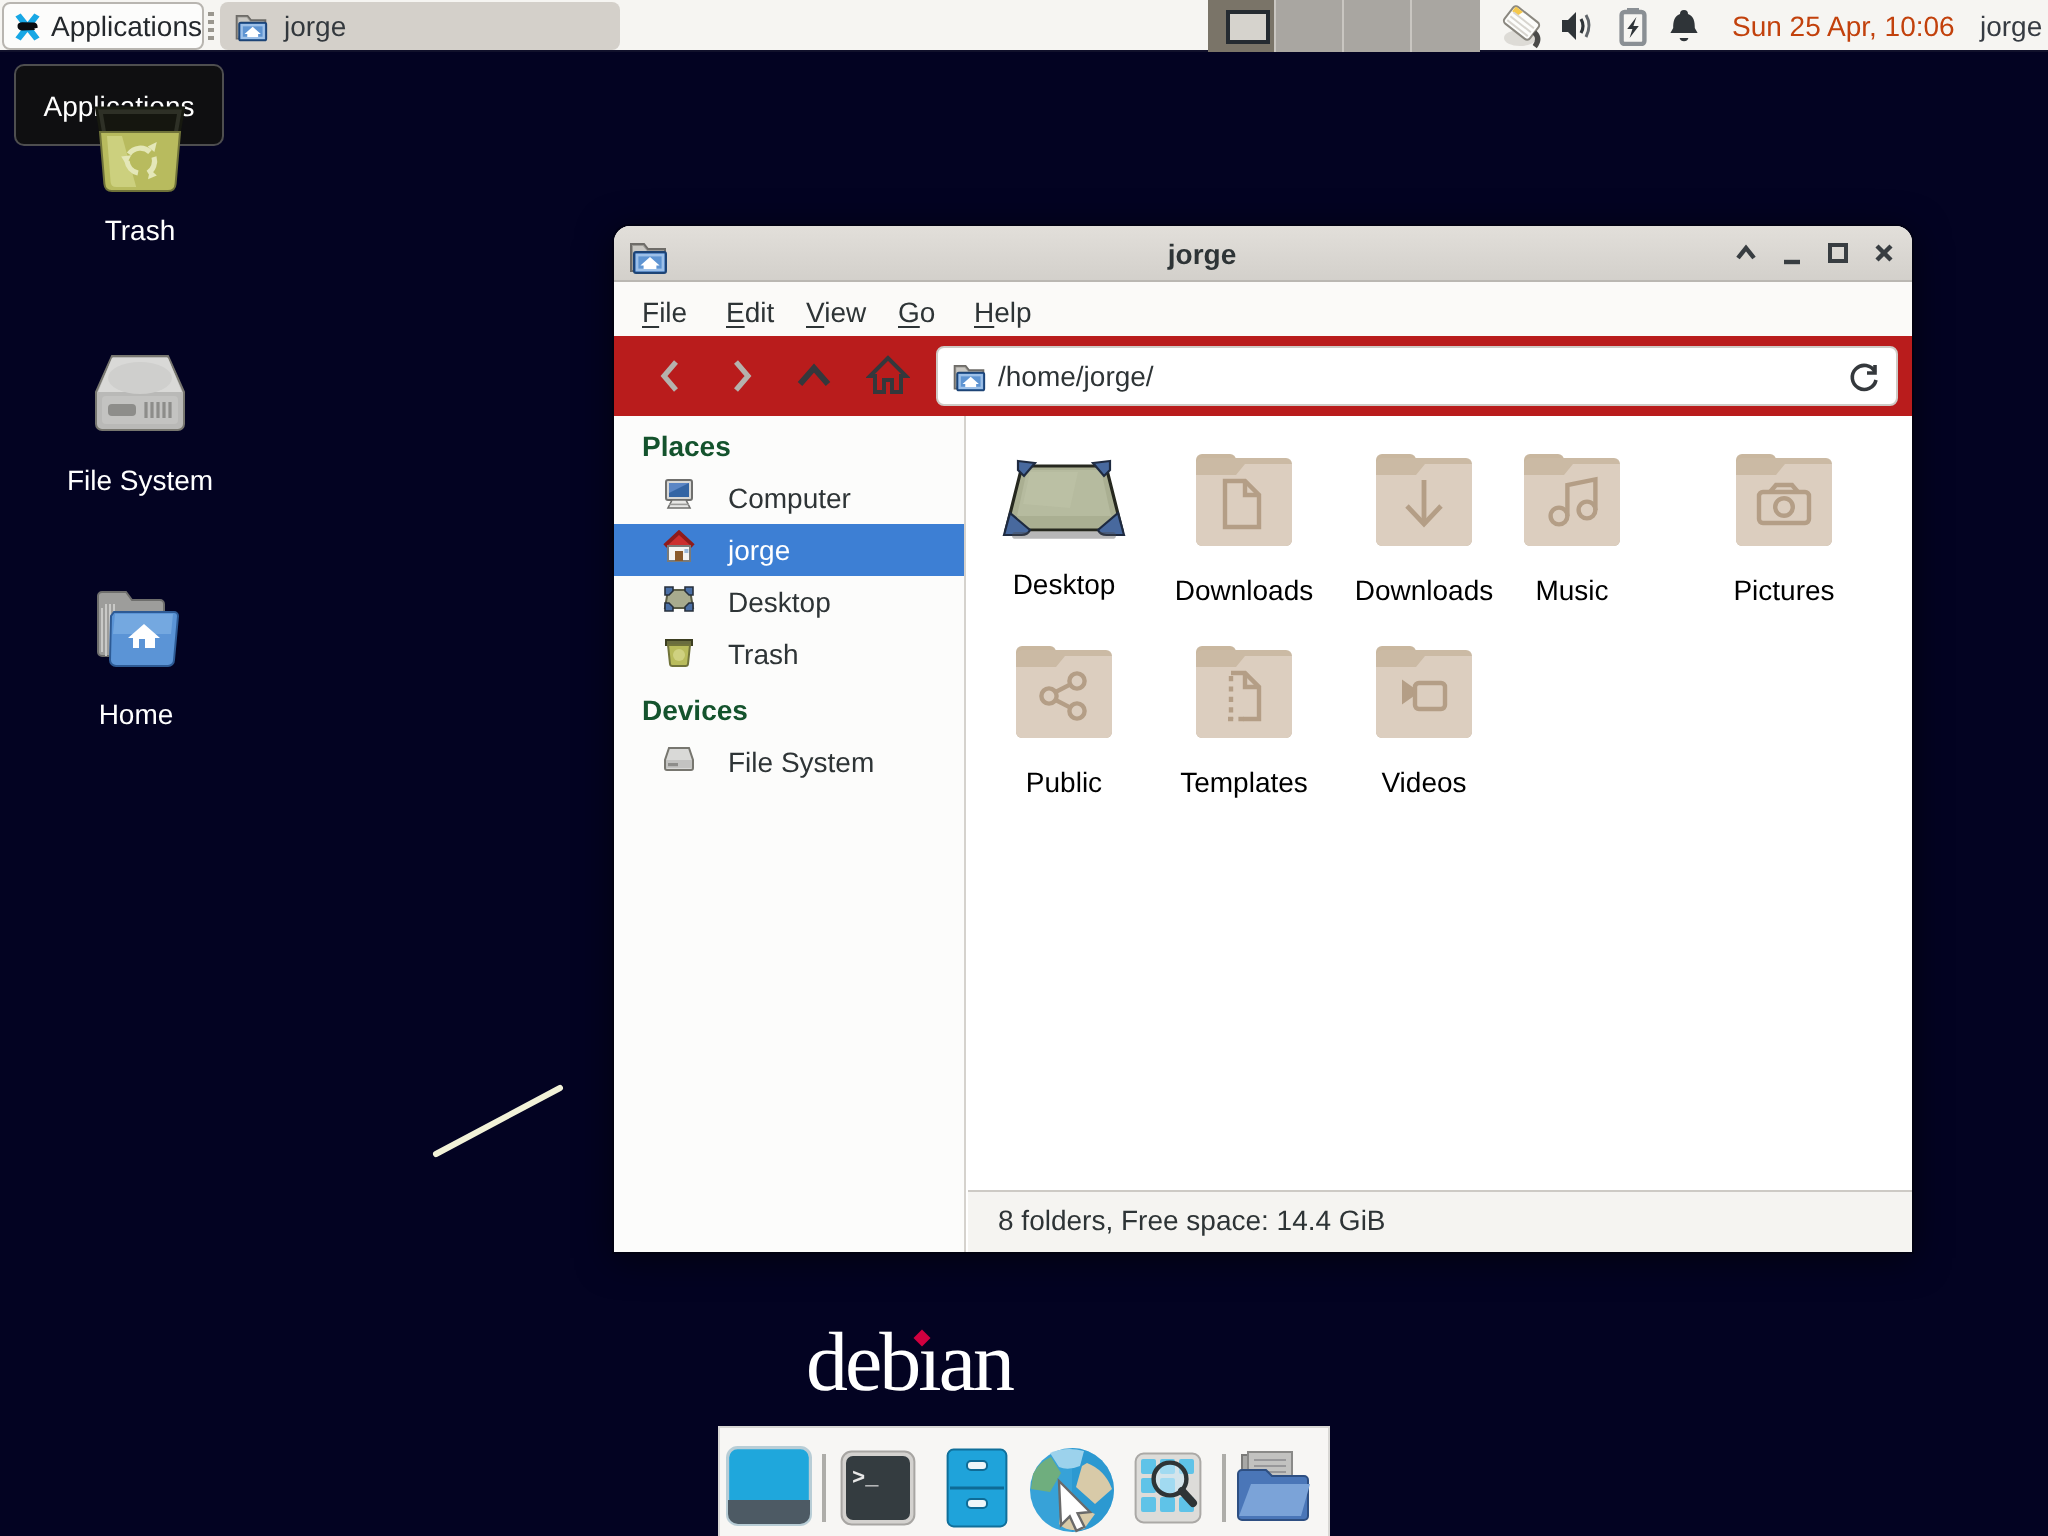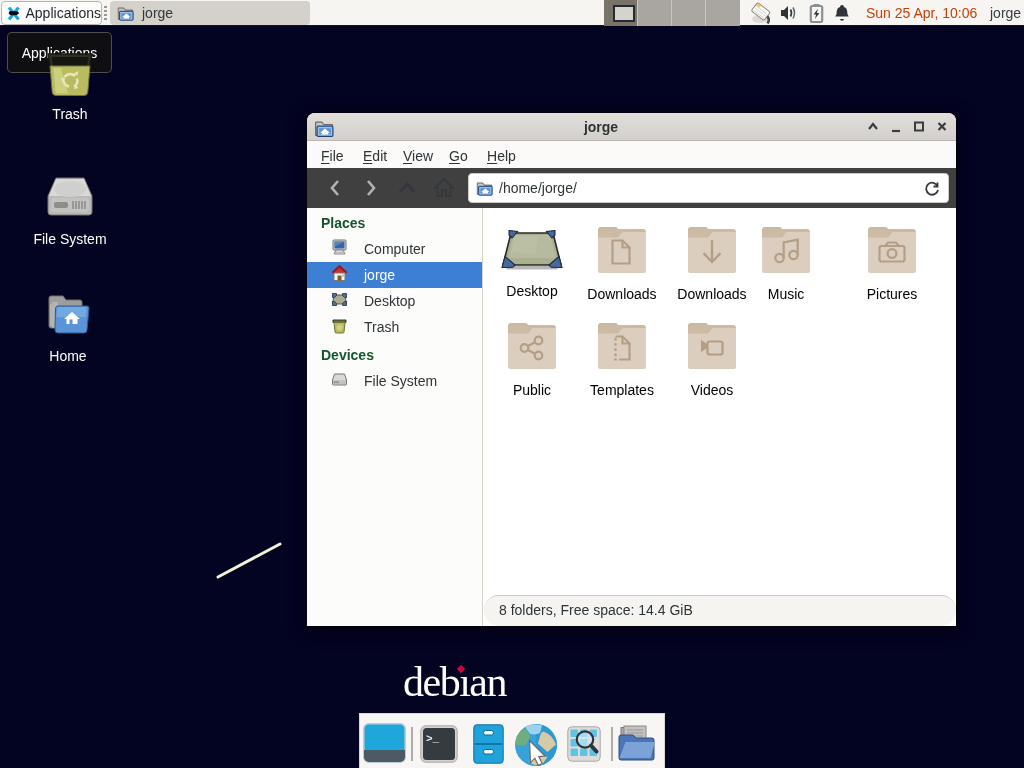--- a/index.html
+++ b/index.html
@@ -29,30 +29,30 @@
 .dicon .lbl { color:#fff; font-size:14px; margin-top:4px; }
 
 
 #win { position:absolute; left:307px; top:113px; width:649px; height:513px; background:#fbfaf8; border-radius:8px 8px 0 0; box-shadow:0 3px 18px rgba(0,0,0,0.6), 0 0 0 1px rgba(0,0,0,0.28); }
 #titlebar { position:absolute; left:0; top:0; width:649px; height:28px; background:linear-gradient(to bottom,#e2dfda,#d3d0cb); border-bottom:1px solid #bab7b2; border-radius:8px 8px 0 0; }
 #title { position:absolute; left:0; top:0; width:588px; text-align:center; line-height:28px; font-weight:bold; font-size:14px; color:#2e3436; }
 .tbtn { position:absolute; top:0; height:28px; width:20px; color:#383d41; text-align:center; }
 #menubar { position:absolute; left:0; top:29px; width:649px; height:28px; background:#fbfaf8; }
 .menu { position:absolute; top:0; height:28px; line-height:28px; font-size:14px; color:#2e3436; }
 .menu u { text-decoration:underline; text-underline-offset:2px; }
-#toolbar { position:absolute; left:0; top:55px; width:649px; height:40px; background:#404040; }
+#toolbar { position:absolute; left:0; top:55px; width:649px; height:40px; background:#b91c1c; }
 #pathbar { position:absolute; left:161px; top:5px; width:481px; height:30px; background:#ffffff; border:1px solid #cecbc6; border-radius:4px; display:flex; align-items:center; }
 #pathtext { font-size:14px; color:#2e3436; margin-left:6px; }
 #content { position:absolute; left:0; top:95px; width:649px; height:418px; background:#ffffff; }
 #sidebar { position:absolute; left:0; top:0; width:176px; height:418px; background:#fcfcfb; border-right:1px solid #d5d2cd; }
 .shead { font-weight:bold; font-size:14px; color:#14532d; padding-left:14px; }
 .srow { height:26px; display:flex; align-items:center; padding-left:24px; font-size:14px; color:#2e3436; }
 .srow.sel { background:#3d7fd4; color:#ffffff; }
 .srow svg, .srow .si { margin-right:8px; }
-#statusbar { position:absolute; left:177px; top:482px; width:472px; height:31px; background:#f5f4f1; border-top:1px solid #cdcac5; line-height:29px; font-size:14px; color:#2e3436; padding-left:15px;border-radius:15px; }
+#statusbar { position:absolute; left:177px; top:482px; width:472px; height:31px; background:#f5f4f1; border-top:1px solid #cdcac5; line-height:29px; font-size:14px; color:#2e3436; padding-left:15px; }
 
 
 .fitem { position:absolute; width:86px; text-align:center; }
 .fitem .flbl { font-size:14px; color:#000; margin-top:5px; }
 
 
 #debian { position:absolute; left:0; top:658px; width:909px; text-align:center; color:#fff; font-family:"Liberation Serif", serif; font-size:42px; letter-spacing:-1.5px; }
 #idot { position:absolute; left:-1px; top:7px; width:6px; height:6px; background:#d0003f; transform:rotate(45deg); }
 
 

